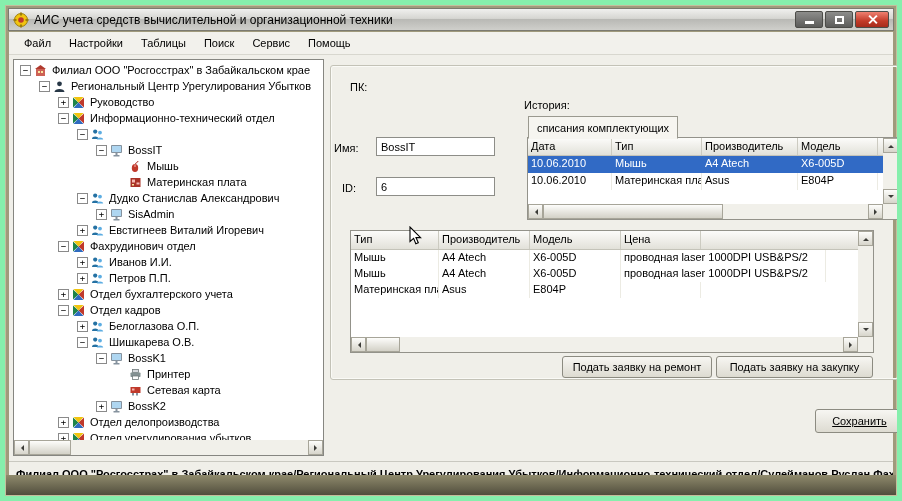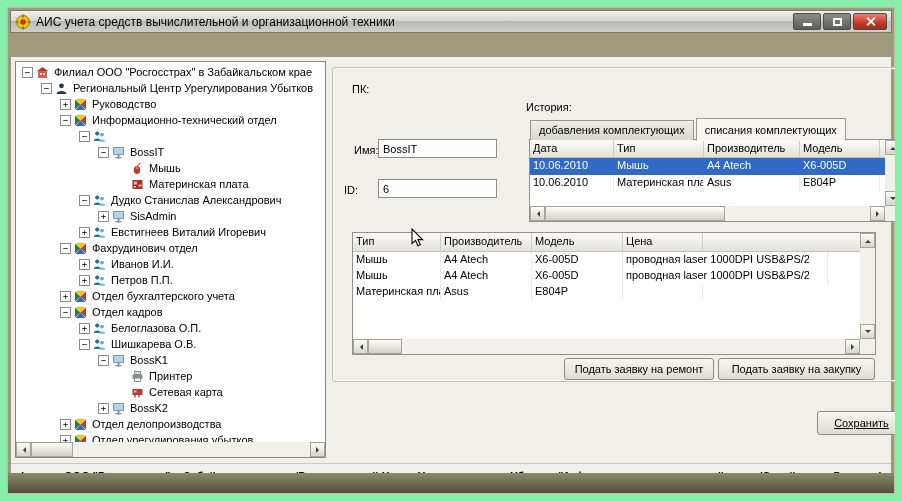--- a/index.html
+++ b/index.html
@@ -1,20 +1,20 @@
 <!DOCTYPE html>
 <html><head>
 <meta charset="utf-8">
 <style>
   * { margin:0; padding:0; box-sizing:border-box; }
   html,body { background:#6b6b6b; }
   body { font-family:"Liberation Sans", sans-serif; }
 
   .window { position:relative; width:902px; height:501px; overflow:hidden;
-            background:#a09a7c; border:7px solid #86efac; font-size:11px; color:#000;
+            background:#a09a7c; border:5px solid #86efac; font-size:11px; color:#000;
             box-shadow:inset 0 0 0 1px #c4bd9c; }
 
   
   .titlebar { position:absolute; left:3px; top:3px; right:3px; height:23px;
               background:linear-gradient(#f0f0ee,#d6d6d2 45%,#b9b9b5 50%,#cfcfcb);
               border:1px solid #7b7a70; display:flex; align-items:center; padding:0 4px; gap:5px; }
   .titlebar .title { font-size:12px; white-space:nowrap; overflow:hidden; }
   .app-icon { width:16px; height:16px; flex:none; }
   .win-buttons { margin-left:auto; display:flex; gap:2px; }
   .win-btn { width:28px; height:17px; border:1px solid #4c4c48; border-radius:2px;
@@ -71,21 +71,21 @@
   .tri.right { border-left-color:#3c3c38;  margin-right:-2px; }
   .tri.up    { border-bottom-color:#3c3c38; margin-top:-2px; }
   .tri.down  { border-top-color:#3c3c38;   margin-bottom:-2px; }
   .tree-hscroll { left:0; right:0; bottom:0; }
 
   
   .groupbox { position:absolute; left:325px; top:60px; width:569px; height:315px;
               border:1px solid #c3c2b7; border-radius:3px; box-shadow:inset 0 0 0 1px #fafaf6; }
   .lbl { position:absolute; font-size:11px; white-space:nowrap; }
   .lbl-pk { left:345px; top:76px; }
-  .lbl-name { left:347px; top:137px; }
+  .lbl-name { left:329px; top:137px; }
   .lbl-id { left:337px; top:177px; }
   .lbl-history { left:519px; top:94px; }
   input.txt { position:absolute; border:1px solid #8d8d88; background:#fff;
               font:11px "Liberation Sans", sans-serif; padding:0 4px; }
   .input-name { left:371px; top:132px; width:119px; height:19px; }
   .input-id   { left:371px; top:172px; width:119px; height:19px; }
 
   
   .tabs { position:absolute; left:523px; top:110px; height:23px; display:flex; align-items:flex-end; z-index:2; }
   .tab { height:20px; padding:3px 8px 2px; background:linear-gradient(#eeede7,#d9d7cd);
@@ -146,20 +146,28 @@
         </button>
       <button class="win-btn minmax">
           <span class="glyph-max"></span>
         </button>
       <button class="win-btn close">
           <span class="glyph-close"></span>
         </button>
     </span>
   </div>
 
+  <div class="menubar" id="menubar">
+      <div class="menu-item">Файл</div>
+      <div class="menu-item">Настройки</div>
+      <div class="menu-item">Таблицы</div>
+      <div class="menu-item">Поиск</div>
+      <div class="menu-item">Сервис</div>
+      <div class="menu-item">Помощь</div>
+    </div>
 
   <div class="main"></div>
 
   <div class="tree-panel">
     <div class="tree-viewport" id="tree">
         <div class="tree-row" style="padding-left: 6px;">
           <span class="expander">−</span>
           <span class="tree-icon">
             <svg width="13" height="13" viewBox="0 0 13 13">
               <polygon points="1,5 6.5,1 12,5" fill="#b03a2e"></polygon>
@@ -457,21 +465,20 @@
 
   <div class="groupbox"></div>
   <span class="lbl lbl-pk">ПК:</span>
   <span class="lbl lbl-name">Имя:</span>
   <input class="txt input-name" value="BossIT" style="">
   <span class="lbl lbl-id">ID:</span>
   <input class="txt input-id" value="6" style="">
 
   <span class="lbl lbl-history">История:</span>
   <div class="tabs" id="history-tabs">
-      <div class="tab">добавления комплектующих</div>
       <div class="tab active">списания комплектующих</div>
     </div>
 
   <div class="grid grid-wrap-history">
     <div class="grid-body" id="history-table">
         <div class="grid-head">
           <div class="grid-th" style="width: 84px;">Дата</div>
           <div class="grid-th" style="width: 90px;">Тип</div>
           <div class="grid-th" style="width: 96px;">Производитель</div>
           <div class="grid-th" style="width: 80px;">Модель</div>

